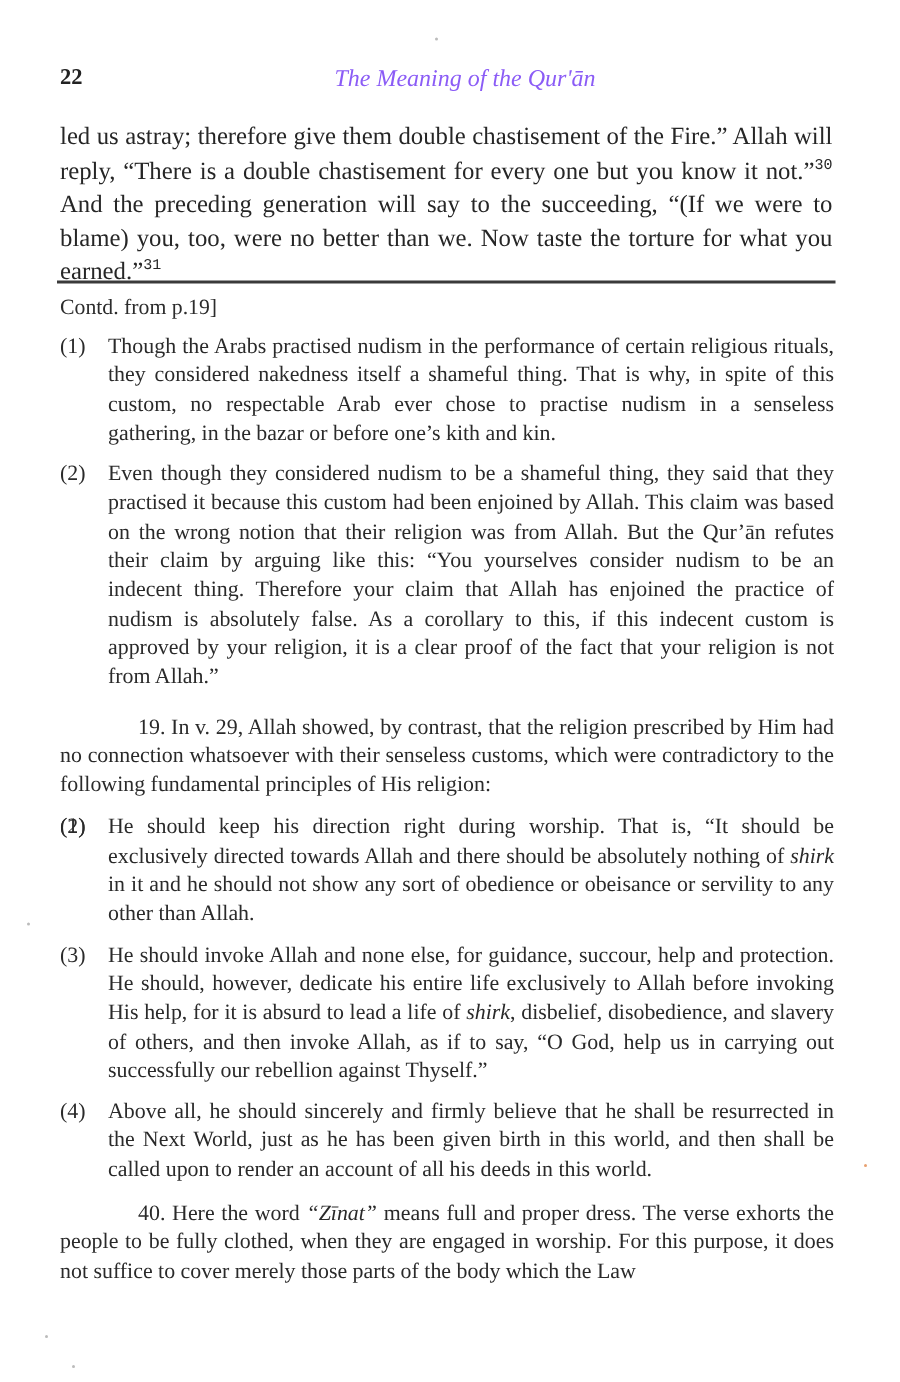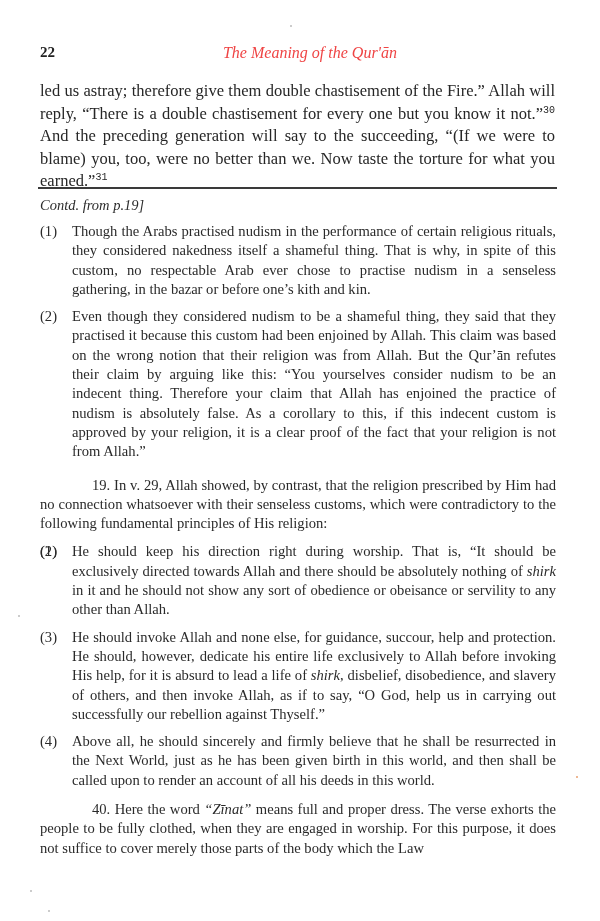--- a/index.html
+++ b/index.html
@@ -36,21 +36,21 @@
       color: #222;
     }
     .book-title {
       position: absolute;
       left: 0;
       width: 520px;
       text-align: center;
       top: 0;
       font-size: 16px;
       font-style: italic;
-      color: #ef4444;
+      color: #8b5cf6;
       padding-left: 20px;
       box-sizing: border-box;
     }
     .main-text {
       position: absolute;
       left: 40px;
       top: 80px;
       width: 515px;
       font-size: 16.5px;
       line-height: 22.5px;
@@ -70,21 +70,20 @@
       top: 187px;
       width: 519px;
       height: 2px;
       background: #3a3a3a;
     }
     .contd {
       position: absolute;
       left: 40px;
       top: 197px;
       font-size: 14.5px;
-      font-style: italic;
       color: #2c2c2c;
     }
     .notes {
       position: absolute;
       left: 40px;
       top: 222px;
       width: 516px;
       font-size: 14.6px;
       line-height: 19.3px;
       color: #2a2a2a;

